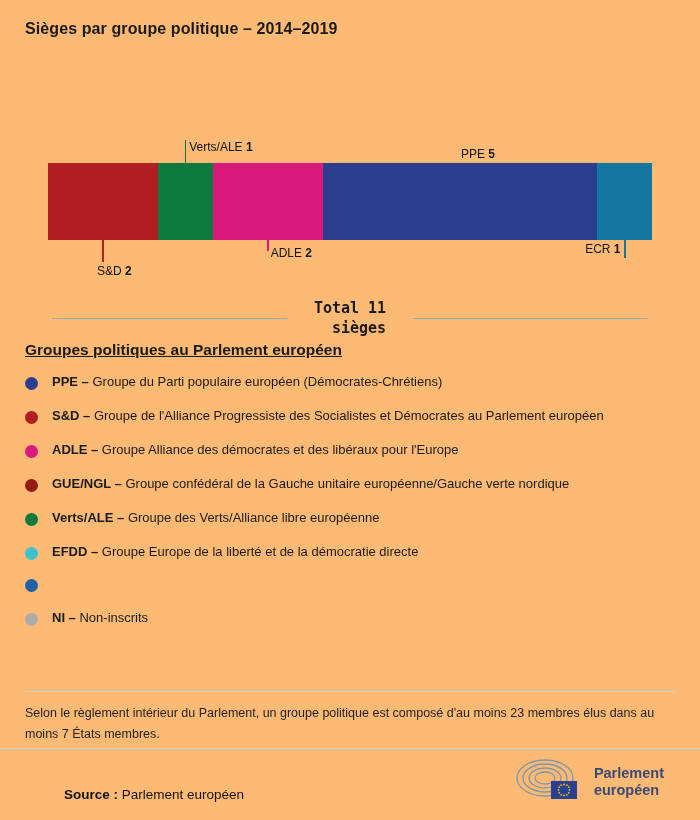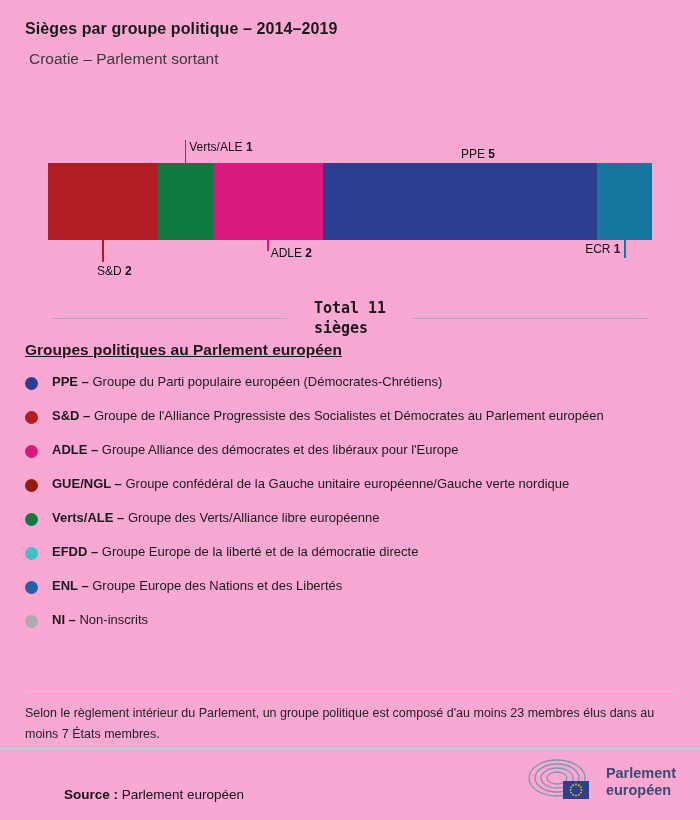--- a/index.html
+++ b/index.html
@@ -1,56 +1,55 @@
 <!DOCTYPE html>
 <html><head>
 <meta charset="utf-8">
 <style>
   html,body{margin:0;padding:0;background:#ffffff;}
   body{font-family:"Liberation Sans",sans-serif;color:#1a1a1a;}
-  .page{position:relative;width:700px;height:820px;background:#f9a8d4;overflow:hidden;}
+  .page{position:relative;width:700px;height:820px;background:#fdba74;overflow:hidden;}
 
   .title{position:absolute;left:25px;top:20px;font-size:16px;font-weight:bold;letter-spacing:.1px;}
   .subtitle{position:absolute;left:29px;top:50px;font-size:15.5px;color:#3a3a3a;}
 
   #chart{position:absolute;left:0;top:130px;width:700px;height:165px;}
   #bar{position:absolute;left:48px;top:33px;width:604px;height:77px;display:flex;}
   #bar .seg{height:100%;}
   .callout-line{position:absolute;width:1.5px;}
   .callout-label{position:absolute;font-size:12px;white-space:nowrap;color:#111;}
   .callout-label b{font-weight:bold;}
 
   .total-row{position:absolute;left:25px;right:25px;top:299px;display:flex;align-items:center;}
   .total-row .rule{flex:1;height:1px;background:#a9a9a9;margin:0 27px;}
   .total-text{font-family:"DejaVu Sans Mono",monospace;font-weight:bold;font-size:15px;
-              text-align:left;line-height:1.3;color:#1a1a1a;}
+              text-align:right;line-height:1.3;color:#1a1a1a;}
 
   .legend-heading{position:absolute;left:25px;top:341px;font-size:15.5px;font-weight:bold;text-decoration:underline;}
   .legend{position:absolute;left:25px;top:374px;}
   .legend-item{display:flex;align-items:flex-end;margin-bottom:18px;font-size:13px;line-height:16px;}
   .legend-item .dot{width:13px;height:13px;border-radius:50%;margin-right:14px;flex:0 0 13px;margin-top:1px;}
   .legend-text b{font-weight:bold;}
 
   .rule-1{position:absolute;left:25px;right:25px;top:691px;height:0;border-top:1px solid #cfcfcf;}
   .footnote{position:absolute;left:25px;top:703px;width:630px;font-size:12.5px;line-height:1.65;color:#222;}
   .rule-2{position:absolute;left:0;right:0;top:748px;height:0;border-top:1px solid #cfcfcf;}
 
   .source{position:absolute;left:25px;top:787px;font-size:13.5px;color:#111;}
   .source b{font-weight:bold;margin-left:39px;}
 
-  .logo{position:absolute;right:24px;top:757px;display:flex;align-items:center;gap:9px;justify-content:center;}
+  .logo{position:absolute;right:36px;top:757px;display:flex;align-items:center;gap:9px;justify-content:center;}
   .logo-text{font-size:14.5px;font-weight:bold;color:#3b4a74;line-height:1.2;}
 </style>
 </head>
 <body>
 
 <div class="page">
 
   <div class="title">Sièges par groupe politique – 2014–2019</div>
-  <div class="subtitle">Croatie – Parlement sortant</div>
 
   <div id="chart">
     <div id="bar">
         <div class="seg" style="flex: 2 1 0%; background: rgb(176, 30, 36);"></div>
         <div class="seg" style="flex: 1 1 0%; background: rgb(14, 122, 61);"></div>
         <div class="seg" style="flex: 2 1 0%; background: rgb(217, 25, 124);"></div>
         <div class="seg" style="flex: 5 1 0%; background: rgb(44, 62, 144);"></div>
         <div class="seg" style="flex: 1 1 0%; background: rgb(21, 119, 159);"></div>
       </div>
   <div class="callout-line" style="left: 102.409px; top: 110px; height: 22px; background: rgb(176, 30, 36);"></div>
@@ -95,21 +94,20 @@
     <div class="legend-item">
       <span class="dot" style="background: rgb(14, 122, 61);"></span>
       <span class="legend-text"><b>Verts/ALE –</b> <span>Groupe des Verts/Alliance libre européenne</span></span>
     </div>
     <div class="legend-item">
       <span class="dot" style="background: rgb(60, 195, 201);"></span>
       <span class="legend-text"><b>EFDD –</b> <span>Groupe Europe de la liberté et de la démocratie directe</span></span>
     </div>
     <div class="legend-item">
       <span class="dot" style="background: rgb(32, 98, 165);"></span>
-      <span class="legend-text"><b>ENL –</b> <span>Groupe Europe des Nations et des Libertés</span></span>
     </div>
     <div class="legend-item">
       <span class="dot" style="background: rgb(171, 171, 171);"></span>
       <span class="legend-text"><b>NI –</b> <span>Non-inscrits</span></span>
     </div>
   </div>
 
   <div class="rule-1"></div>
   <div class="footnote">Selon le règlement intérieur du Parlement, un groupe politique est composé d'au moins 23 membres élus dans au moins 7 États membres.</div>
   <div class="rule-2"></div>

